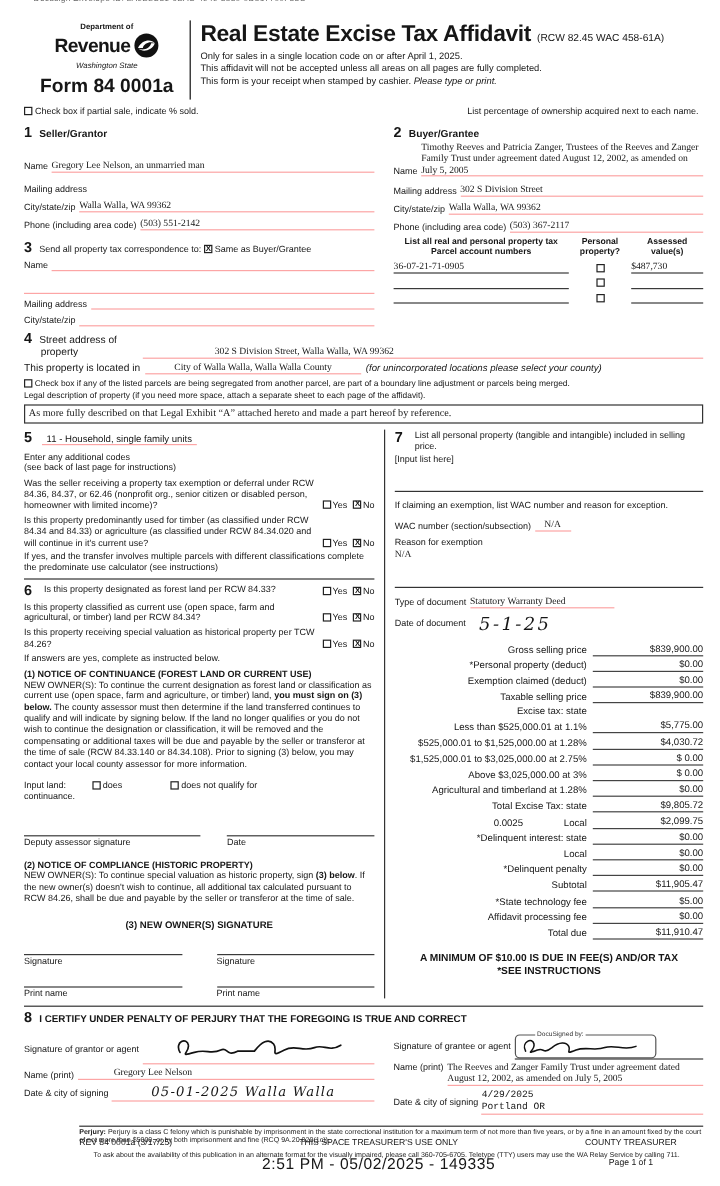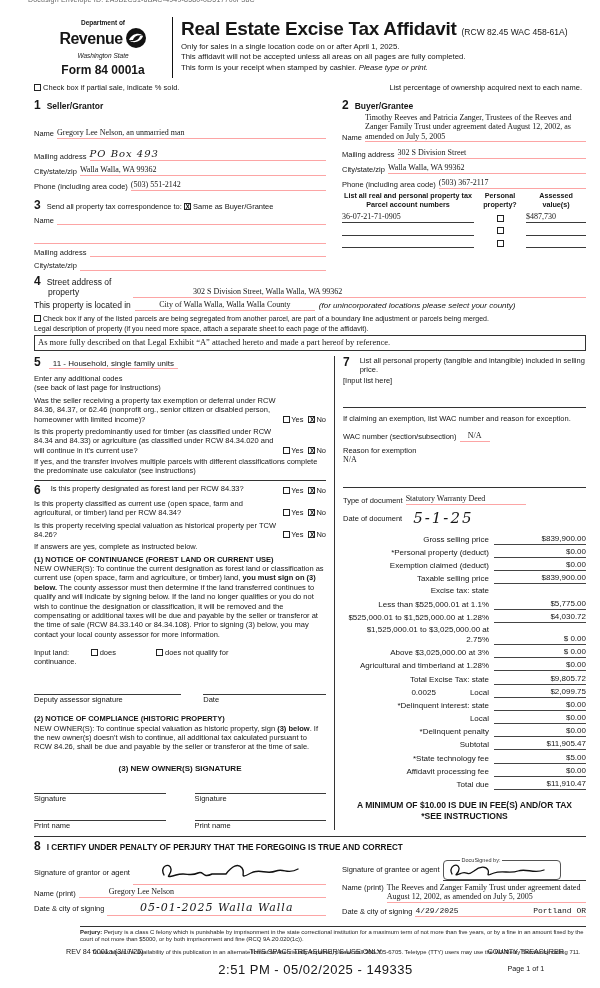--- a/index.html
+++ b/index.html
@@ -1,31 +1,31 @@
 <!DOCTYPE html>
 <html><head>
 <meta charset="utf-8">
 <style>
   * { box-sizing: border-box; margin: 0; padding: 0; }
   html,body { background:#fff; }
   .page {
     position: relative; width: 600px; height: 988px; overflow: hidden;
     background: #fff; color: #161616;
     font-family: "Liberation Sans", sans-serif; font-size: 7.5px; line-height: 1.25;
-    padding: 13px 14px 0 34px;
+    padding: 13px 14px 0 20px;
   }
   .docusign { position:absolute; top:-4px; left:28px; font-size:7px; color:#666; letter-spacing:.2px; }
   
   .hdr { display:flex; margin-top:4px; }
   .hdr-left { width:138px; text-align:center; padding-top:2px; }
   .dept { font-size:6.5px; font-weight:bold; }
   .rev-row { display:flex; align-items:center; justify-content:center; gap:2px; }
   .revenue { font-size:16px; font-weight:bold; letter-spacing:-0.5px; }
   .wastate { font-size:6.5px; font-style:italic; }
-  .formno { font-size:12px; font-weight:bold; margin-top:3px;text-align:center; }
+  .formno { font-size:16px; font-weight:bold; margin-top:3px;text-align:center; }
   .hdr-right { flex:1; border-left:1.5px solid #111; padding-left:8px; }
   .title-row { display:flex; align-items:baseline; gap:5px; }
   .title { font-size:19px; font-weight:bold; letter-spacing:-0.3px; }
   .rcw { font-size:8.5px; }
   .hdr-line { font-size:7.8px; margin-top:1px; }
   .partial-row { display:flex; justify-content:space-between; margin-top:5px; font-size:7.5px; padding-right:4px;}
   
   .b { font-weight:bold; }
   .i { font-style:italic; }
   .fill { border-bottom:1px solid #fca5a5; }
@@ -120,21 +120,20 @@
 
   <div class="cols" style="margin-top:7px;">
     <div class="colL">
       <div><span class="secnum">1</span><span class="sechead">Seller/Grantor</span></div>
       <div class="frow" style="margin-top:16px;">
         <span>Name</span>
         <span class="fill val">Gregory Lee Nelson, an unmarried man</span>
       </div>
       <div class="frow" style="margin-top:9px;">
         <span>Mailing address</span>
-        <span class="fill hand">PO Box 493</span>
       </div>
       <div class="frow">
         <span>City/state/zip</span>
         <span class="fill val">Walla Walla, WA  99362</span>
       </div>
       <div class="frow">
         <span>Phone (including area code)</span>
         <span class="fill val">(503) 551-2142</span>
       </div>
 
@@ -453,21 +452,21 @@
               </svg>
           </span>
         </span>
       </div>
       <div class="frow" style="margin-top:2px;">
         <span style="align-self:flex-start;">Name (print)</span>
         <span class="fill val" style="line-height:1.2;">The Reeves and Zanger Family Trust under agreement dated August 12, 2002, as amended on July 5, 2005</span>
       </div>
       <div class="frow" style="margin-top:3px; align-items:center;">
         <span>Date &amp; city of signing</span>
-        <span class="fill mono" style="display:flex; justify-content:space-between;">
+        <span class="fill mono" style="display:flex; justify-content:flex-start;flex-direction:column;">
           <span>4/29/2025</span>
           <span>Portland OR</span>
         </span>
       </div>
     </div>
   </div>
 
   <div class="hr" style="margin-top:9px; margin-left:46px;"></div>
   <div class="fineprint" style="margin-left:46px; margin-top:2px;">
     <span class="b">Perjury:</span> <span>Perjury is a class C felony which is punishable by imprisonment in the state correctional institution for a maximum term of not more than five years, or by a fine in an amount fixed by the court of not more than $5000, or by both imprisonment and fine (RCQ 9A.20.020(1c)).</span>

